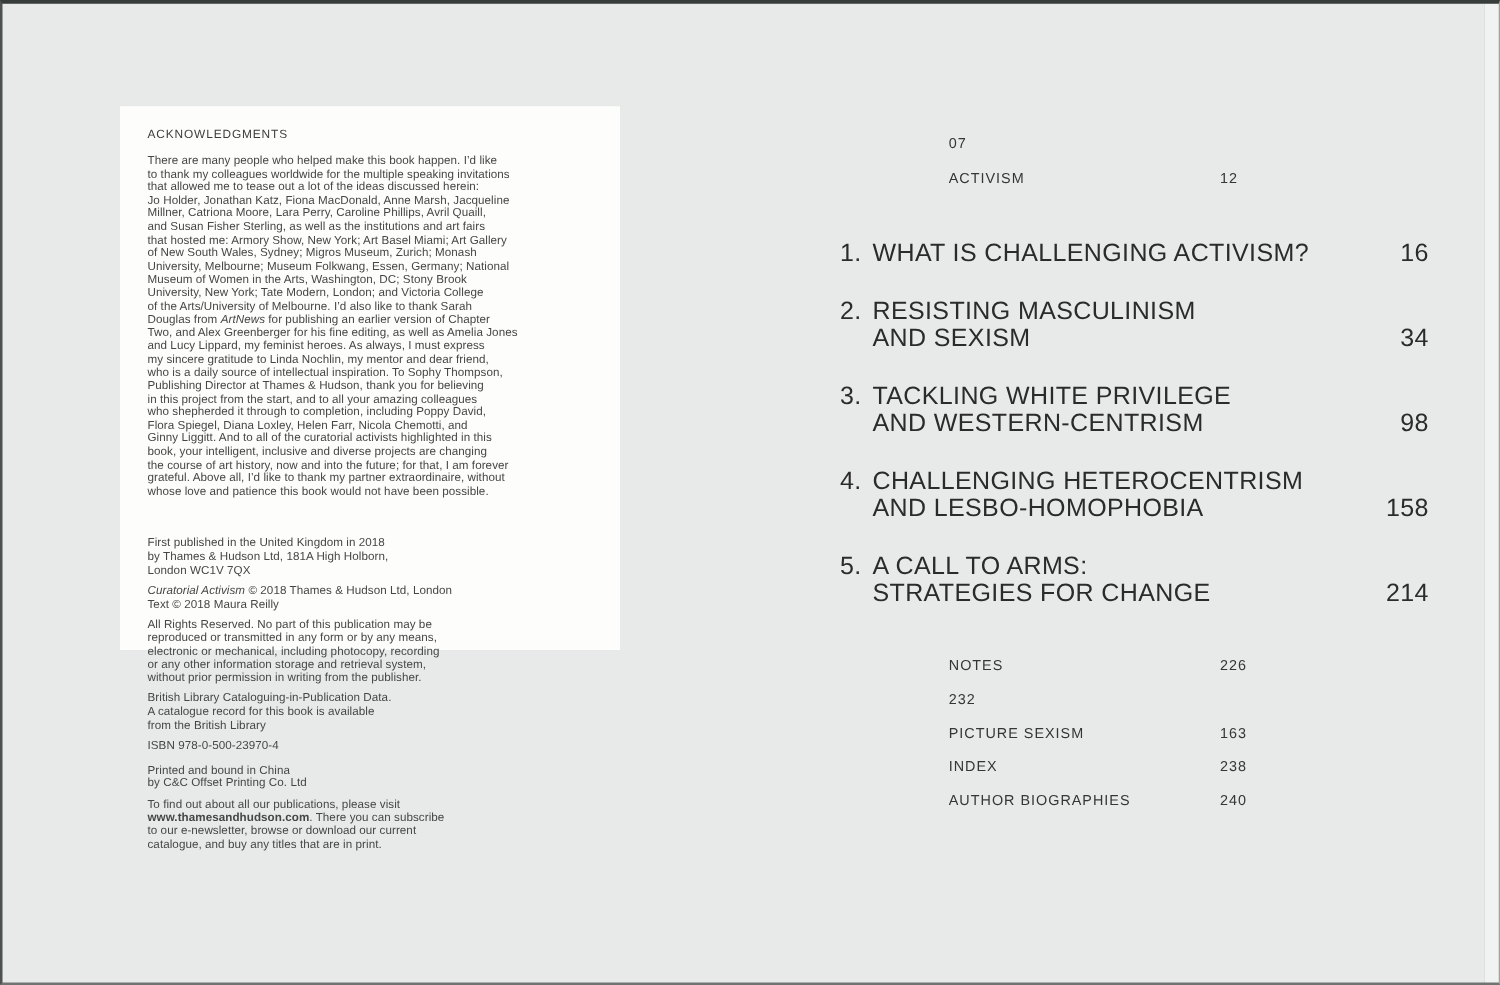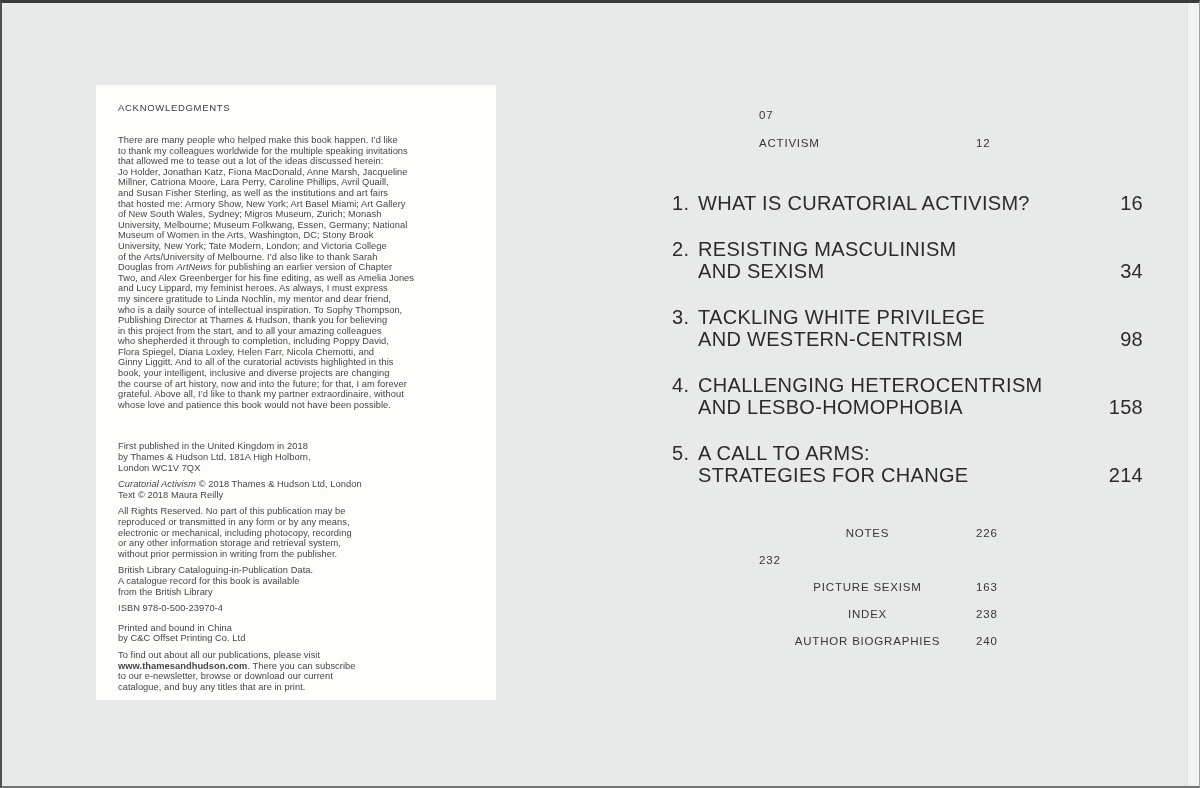--- a/index.html
+++ b/index.html
@@ -28,42 +28,42 @@
     width: 11px; height: 100%;
     background: #f1f3f2;
     border-left: 1px solid #dde0df;
     z-index: 1;
   }
 
   
   .page-left {
     position: absolute;
     left: 96px; top: 85px;
-    width: 400px; height: 615px;
+    width: 400px; height: 435px;
     background: #fdfdfc;
     box-sizing: border-box;
     padding: 17px 20px 0 22px;
     z-index: 2;
   }
   .ack-heading {
     font-size: 9.5px;
     letter-spacing: 0.7px;
     color: #3c3c3c;
     margin: 0;
   }
   .small-block {
     font-size: 9.3px;
     line-height: 10.6px;
     letter-spacing: 0.05px;
     color: #464646;
     margin: 0;
     white-space: pre;
   }
   .rich-block { white-space: nowrap; }
-  .ack-text          { margin-top: 22px; }
+  .ack-text          { margin-top: 10px; }
   .pub-block         { margin-top: 31px; }
   .gap-block         { margin-top: 6px; }
   .gap-block-lg      { margin-top: 9px; }
   .small-block i { }
   .small-block b { font-weight: bold; }
 
   
   .toc {
     position: absolute;
     left: 672px; top: 109px;
@@ -87,21 +87,21 @@
     font-size: 20px;
     line-height: 22px;
     letter-spacing: 0.3px;
     color: #2b2b2b;
     margin-top: 24px;
   }
   .ch-row:first-child { margin-top: 0; }
   .ch-num { width: 26px; flex: none; }
   .ch-title { white-space: pre; }
   .ch-page { margin-left: auto; align-self: flex-end; }
-  .back-matter { margin-top: 41px; text-align: center; }
+  .back-matter { margin-top: 41px; }
 </style>
 </head>
 <body>
 
 <div class="screen">
   <div class="edge-strip"></div>
 
   <div class="page-left">
     <p class="ack-heading">ACKNOWLEDGMENTS</p>
     <p class="small-block rich-block ack-text">There are many people who helped make this book happen. I’d like<br>to thank my colleagues worldwide for the multiple speaking invitations<br>that allowed me to tease out a lot of the ideas discussed herein:<br>Jo Holder, Jonathan Katz, Fiona MacDonald, Anne Marsh, Jacqueline<br>Millner, Catriona Moore, Lara Perry, Caroline Phillips, Avril Quaill,<br>and Susan Fisher Sterling, as well as the institutions and art fairs<br>that hosted me: Armory Show, New York; Art Basel Miami; Art Gallery<br>of New South Wales, Sydney; Migros Museum, Zurich; Monash<br>University, Melbourne; Museum Folkwang, Essen, Germany; National<br>Museum of Women in the Arts, Washington, DC; Stony Brook<br>University, New York; Tate Modern, London; and Victoria College<br>of the Arts/University of Melbourne. I’d also like to thank Sarah<br>Douglas from <i>ArtNews</i> for publishing an earlier version of Chapter<br>Two, and Alex Greenberger for his fine editing, as well as Amelia Jones<br>and Lucy Lippard, my feminist heroes. As always, I must express<br>my sincere gratitude to Linda Nochlin, my mentor and dear friend,<br>who is a daily source of intellectual inspiration. To Sophy Thompson,<br>Publishing Director at Thames &amp; Hudson, thank you for believing<br>in this project from the start, and to all your amazing colleagues<br>who shepherded it through to completion, including Poppy David,<br>Flora Spiegel, Diana Loxley, Helen Farr, Nicola Chemotti, and<br>Ginny Liggitt. And to all of the curatorial activists highlighted in this<br>book, your intelligent, inclusive and diverse projects are changing<br>the course of art history, now and into the future; for that, I am forever<br>grateful. Above all, I’d like to thank my partner extraordinaire, without<br>whose love and patience this book would not have been possible.</p>
@@ -131,21 +131,21 @@
       </div>
       <div class="fm-row">
         <span class="fm-label">ACTIVISM</span>
         <span>12</span>
       </div>
     </div>
 
     <div class="chapters">
       <div class="ch-row">
         <span class="ch-num">1.</span>
-        <span class="ch-title">WHAT IS CURATORIAL ACTIVISM?</span>
+        <span class="ch-title">WHAT IS CHALLENGING ACTIVISM?</span>
         <span class="ch-page">16</span>
       </div>
       <div class="ch-row">
         <span class="ch-num">2.</span>
         <span class="ch-title">RESISTING MASCULINISM
 AND SEXISM</span>
         <span class="ch-page">34</span>
       </div>
       <div class="ch-row">
         <span class="ch-num">3.</span>

